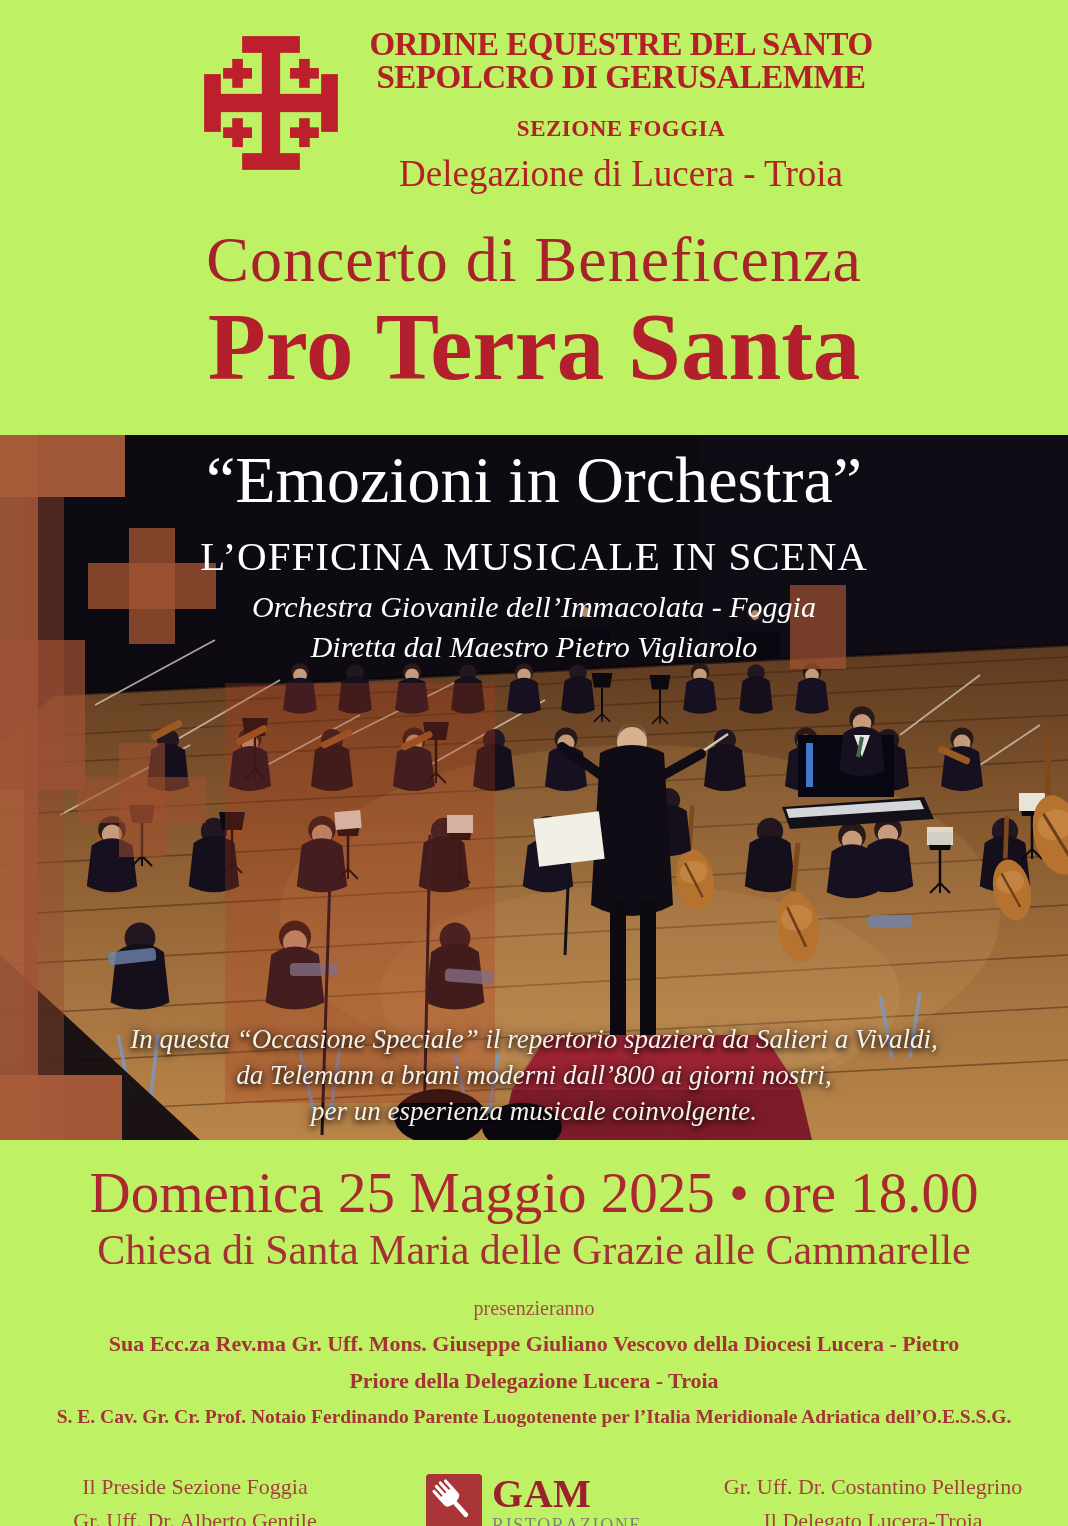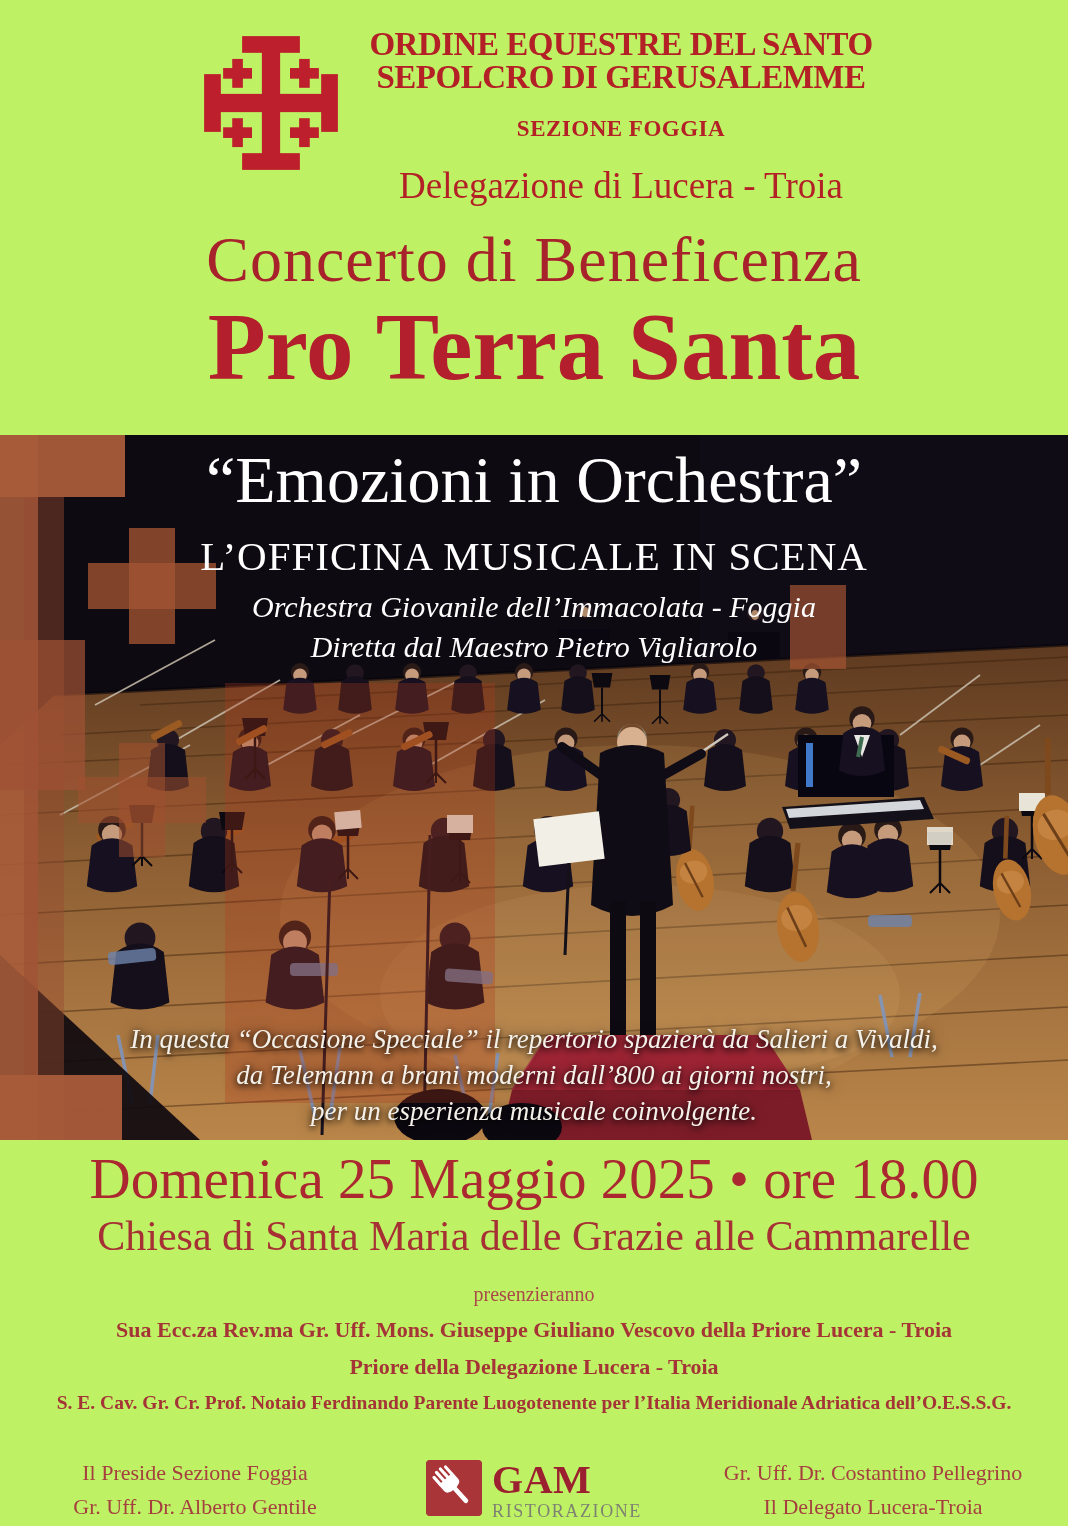--- a/index.html
+++ b/index.html
@@ -6,21 +6,21 @@
   .page{
     position:relative;width:1068px;height:1526px;background:#bef264;overflow:hidden;
     font-family:Liberation Serif, serif; -webkit-font-smoothing:antialiased;
   }
   
   .header{height:200px;display:flex;justify-content:center;align-items:flex-start;padding-top:24px;box-sizing:border-box;gap:22px;}
   .logo{width:152px;height:158px;flex:0 0 auto;}
   .header-text{display:flex;flex-direction:column;align-items:center;text-align:center;padding-top:4px;}
   .org-line{font-size:33px;font-weight:bold;color:#b32026;letter-spacing:-.5px;line-height:1.0;}
   .section-line{font-size:23px;font-weight:bold;color:#b32026;margin-top:22px;letter-spacing:.5px;}
-  .delegation-line{font-size:37px;font-weight:400;color:#b32026;margin-top:22px;}
+  .delegation-line{font-size:37px;font-weight:400;color:#b32026;margin-top:10px;}
   
   .titles{height:235px;text-align:center;box-sizing:border-box;padding-top:28px;}
   .title1{font-size:64px;font-weight:500;color:#a8222b;letter-spacing:1px;line-height:1.0;}
   .title2{font-size:95px;font-weight:800;color:#b31f2c;letter-spacing:0;line-height:1.0;margin-top:8px;}
   
   .stage{position:relative;width:1068px;height:705px;background:#0d0a11;overflow:hidden;}
   .scene{position:absolute;left:0;top:0;width:1068px;height:705px;display:block;}
   .wm{position:absolute;pointer-events:none;}
   .wm-top   {left:0;   top:0;   width:125px;height:62px; background:rgba(169,92,58,.95);}
   .wm-left  {left:0;   top:0;   width:38px; height:705px;background:rgba(169,92,58,.88);}
@@ -36,21 +36,21 @@
   .stage-text{position:absolute;left:0;top:10px;width:100%;text-align:center;color:#ffffff;}
   .show-name{font-size:66px;font-weight:400;letter-spacing:0;line-height:1.05;}
   .show-ensemble{font-size:41px;font-weight:400;letter-spacing:1px;margin-top:18px;}
   .show-orchestra{font-size:30px;font-style:italic;font-weight:400;margin-top:10px;}
   .show-director{font-size:30px;font-style:italic;font-weight:400;margin-top:6px;}
   .caption{position:absolute;left:0;bottom:10px;width:100%;text-align:center;color:#f4f1ea;
            font-size:27px;font-style:italic;font-weight:500;line-height:1.33;
            text-shadow:0 2px 6px rgba(0,0,0,.95),0 0 14px rgba(0,0,0,.7);}
   
   .footer{text-align:center;}
-  .event-date{font-size:57px;font-weight:500;color:#ab2830;margin-top:10px;line-height:1.0;}
+  .event-date{font-size:57px;font-weight:500;color:#ab2830;margin-top:24px;line-height:1.0;}
   .event-venue{font-size:42px;font-weight:500;color:#a63034;margin-top:8px;line-height:1.0;}
   .attend-intro{font-size:20px;color:#a94a48;margin-top:26px;}
   .attend-line1,.attend-line2{font-size:22px;font-weight:bold;color:#a53437;margin-top:11px;}
   .attend-line3{font-size:19.5px;font-weight:bold;color:#a53437;margin-top:12px;}
   .footer-row{display:flex;justify-content:space-between;align-items:center;margin-top:42px;padding:0 30px;}
   .sig{font-size:22px;color:#a5403f;line-height:1.55;text-align:center;width:330px;}
   .gam{display:flex;align-items:flex-start;gap:10px;}
   .gam-square{width:56px;height:56px;background:#a93538;border-radius:4px;flex:0 0 auto;}
   .gam-col{display:flex;flex-direction:column;align-items:flex-start;line-height:1;}
   .gam-name{font-size:40px;font-weight:800;color:#9c2130;letter-spacing:.5px;}
@@ -306,21 +306,21 @@
       <div>In questa “Occasione Speciale” il repertorio spazierà da Salieri a Vivaldi,</div>
       <div>da Telemann a brani moderni dall’800 ai giorni nostri,</div>
       <div>per un esperienza musicale coinvolgente.</div>
     </div>
   </div>
 
   <div class="footer">
     <div class="event-date">Domenica 25 Maggio 2025 • ore 18.00</div>
     <div class="event-venue">Chiesa di Santa Maria delle Grazie alle Cammarelle</div>
     <div class="attend-intro">presenzieranno</div>
-    <div class="attend-line1">Sua Ecc.za Rev.ma Gr. Uff. Mons. Giuseppe Giuliano Vescovo della Priore Lucera - Troia</div>
+    <div class="attend-line1">Sua Ecc.za Rev.ma Gr. Uff. Mons. Giuseppe Giuliano Vescovo della Diocesi Lucera - Pietro</div>
     <div class="attend-line2">Priore della Delegazione Lucera - Troia</div>
     <div class="attend-line3">S. E. Cav. Gr. Cr. Prof. Notaio Ferdinando Parente Luogotenente per l’Italia Meridionale Adriatica dell’O.E.S.S.G.</div>
 
     <div class="footer-row">
       <div class="sig">
         <div>Il Preside Sezione Foggia</div>
         <div>Gr. Uff. Dr. Alberto Gentile</div>
       </div>
       <div class="gam">
         <svg class="gam-square" viewBox="0 0 54 54" aria-hidden="true">

